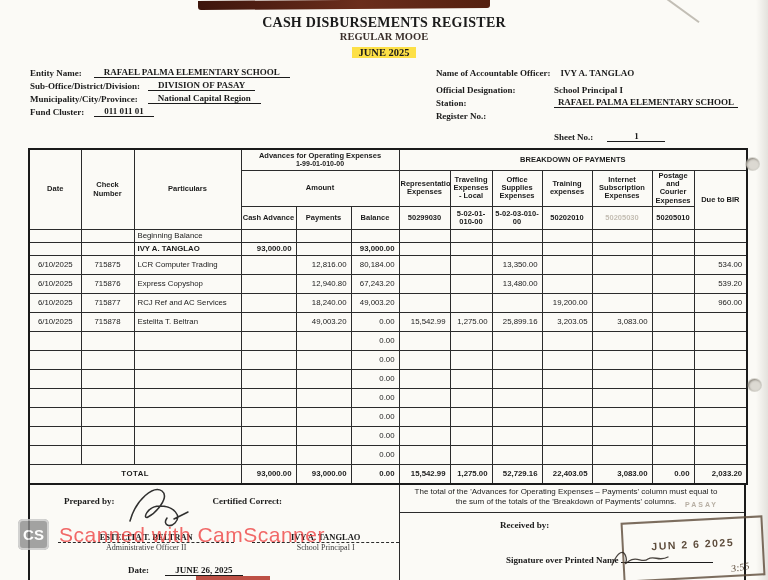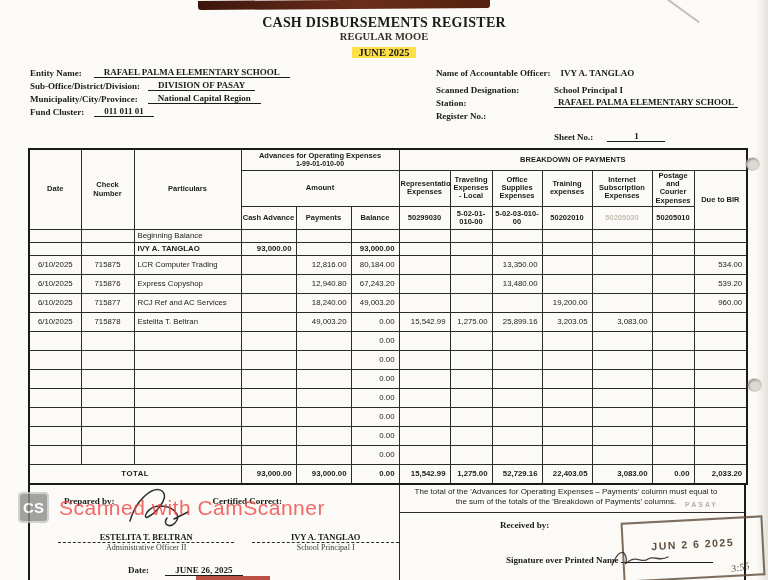--- a/index.html
+++ b/index.html
@@ -74,21 +74,21 @@
   .sig-print { position:absolute; left:106px; top:40px; font-weight:bold; white-space:nowrap; }
   .sig-print .sline { display:inline-block; width:92px; border-bottom:1.2px solid #1b1b1b; height:10px; }
   .stamp { position:absolute; left:222px; top:6px; width:142px; height:60px;
     border:2px solid rgba(92,74,56,.8); transform:rotate(-3deg); color:rgba(80,62,45,.92); }
   .stamp .sdate { font-family:"Liberation Sans", sans-serif; font-weight:bold; font-size:10.5px; letter-spacing:1.5px;
     text-align:center; margin-top:17px; }
   .stamp .stime { position:absolute; right:14px; bottom:2px; font-style:italic; font-size:10px; transform:rotate(-8deg); }
   .rec-sig { position:absolute; left:208px; top:34px; }
 
   
-  .watermark { position:absolute; left:18px; top:492px; display:flex; align-items:center; z-index:40; pointer-events:none; opacity:.8; }
+  .watermark { position:absolute; left:18px; top:519px; display:flex; align-items:center; z-index:40; pointer-events:none; opacity:.8; }
   .cs-badge { width:31px; height:31px; background:#8d8d8d; border-radius:5px; color:#fff; font-family:"Liberation Sans", sans-serif;
     font-weight:bold; font-size:15px; display:flex; align-items:center; justify-content:center; box-shadow:0 0 0 2px #c9c9c9 inset; }
   .cs-text { font-family:"Liberation Sans", sans-serif; font-size:21px; color:#ef4444; margin-left:10px; letter-spacing:.5px; }
 </style>
 </head>
 <body>
 
 <div class="top-band"></div>
 <div class="crease"></div>
 <div class="paper-edge"></div>
@@ -120,21 +120,21 @@
       <span class="lbl">Fund Cluster:</span>
       <span class="val u mlv">011 011 01</span>
     </div>
   </div>
   <div class="info-right">
     <div class="irow">
       <span class="lbl">Name of Accountable Officer:</span>
       <span class="val mlv">IVY A. TANGLAO</span>
     </div>
     <div class="irow" style="margin-top:4px;">
-      <span class="lbl" style="width:118px;">Scanned Designation:</span>
+      <span class="lbl" style="width:118px;">Official Designation:</span>
       <span class="val">School Principal I</span>
     </div>
     <div class="irow">
       <span class="lbl" style="width:118px;">Station:</span>
       <span class="val u" style="padding:0 4px;">RAFAEL PALMA ELEMENTARY SCHOOL</span>
     </div>
     <div class="irow">
       <span class="lbl">Register No.:</span>
     </div>
     <div class="irow sheet-row">

